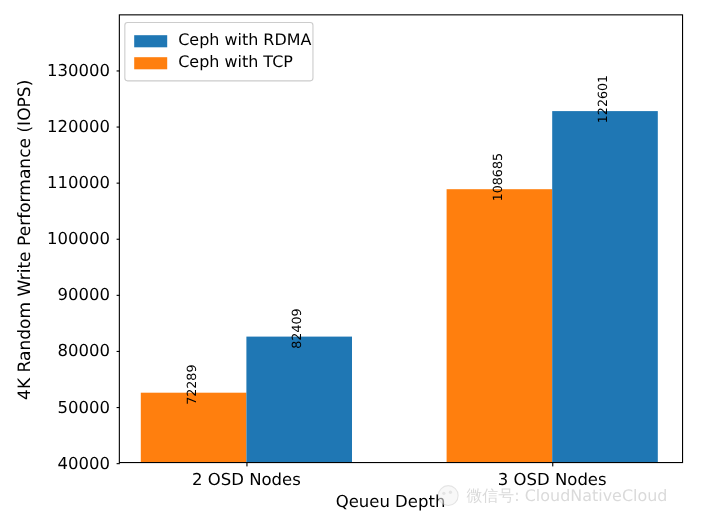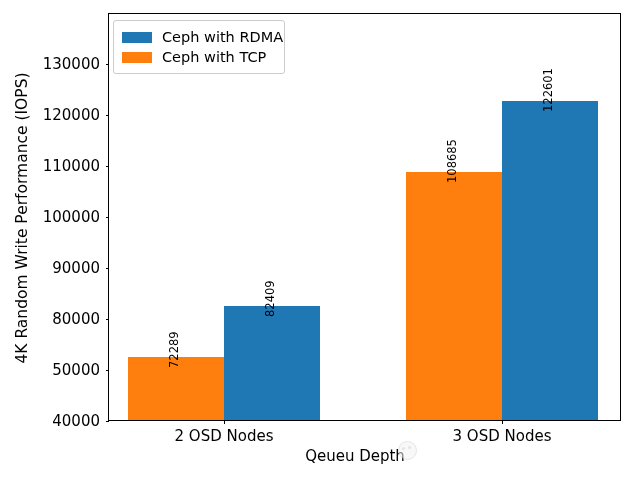--- a/index.html
+++ b/index.html
@@ -248,15 +248,16 @@
       <div class="legend-row">
         <span class="legend-swatch tcp"></span>
         <span class="legend-text">Ceph with TCP</span>
       </div>
     </div>
 
   </div>
 
   <div id="watermark">
     <span id="watermark-logo"></span>
+    <span id="watermark-text">微信号: CloudNativeCloud</span>
   </div>
 
 </div>
 
 </body></html>

